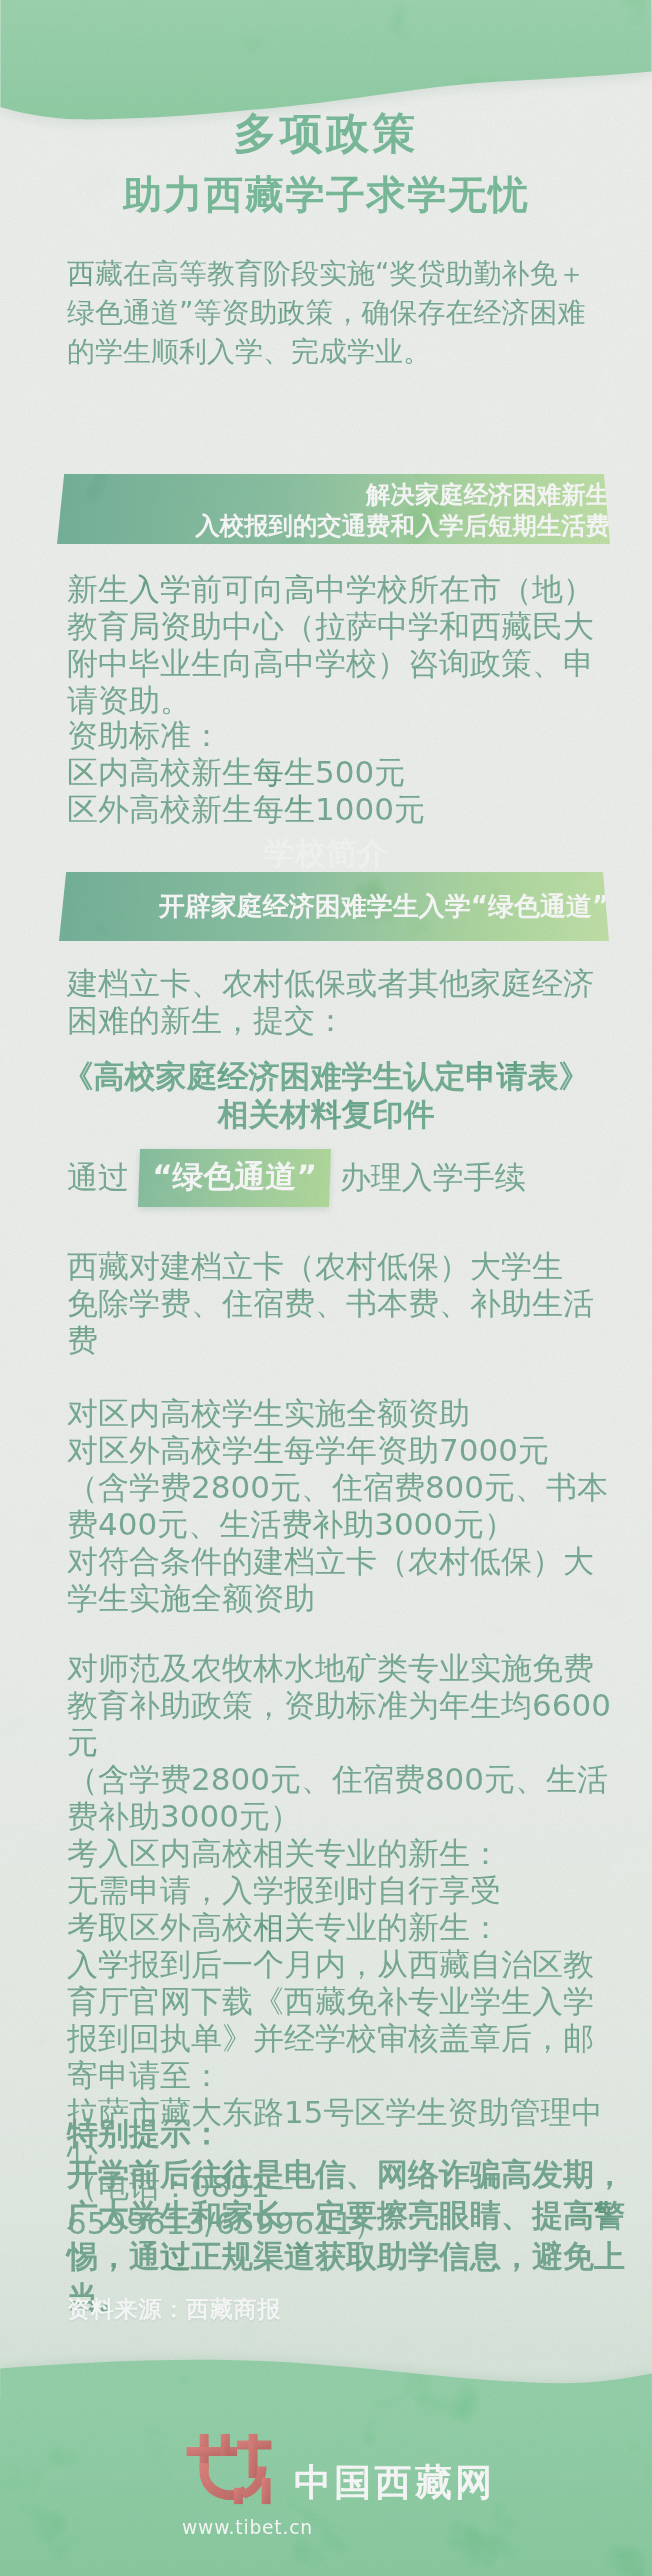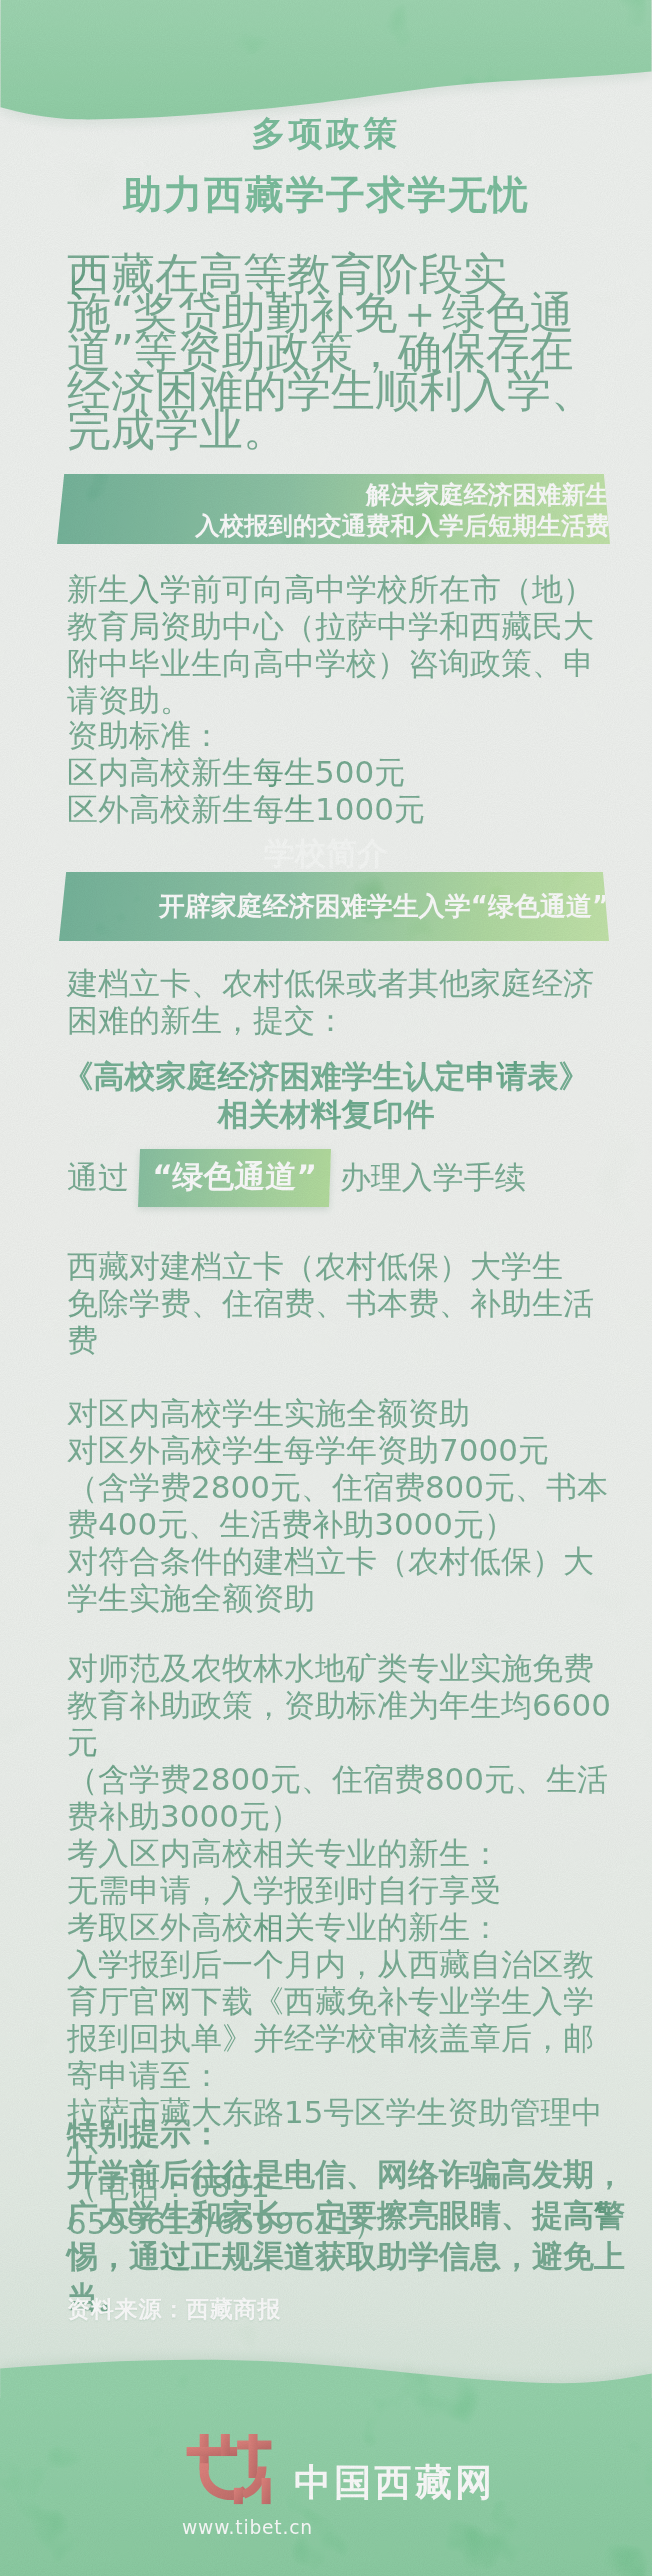--- a/index.html
+++ b/index.html
@@ -18,26 +18,26 @@
   .ftr-wave { top:2323px; z-index:1; filter:drop-shadow(0 -3.3px 4.9px rgba(60,120,90,.15)); }
   .footer-solid {
     position:absolute; left:0; top:2398px; width:652px; height:178px; z-index:1;
     background:linear-gradient(180deg,#61c083 0%,#57ba7a 60%,#52b675 100%);
   }
 
   .content { position:absolute; inset:0; z-index:3; }
 
   .page-title { position:absolute; top:112px; left:0; width:100%; text-align:center;
     color:#379e6c; font-weight:800; }
-  .page-title .l1 { font-size:34px; line-height:42px; letter-spacing:3.3px; }
+  .page-title .l1 { font-size:43px; line-height:42px; letter-spacing:3.3px; }
   .page-title .l2 { font-size:39px; line-height:47px; letter-spacing:1.6px; margin-top:17px; }
 
   .body-text { position:absolute; color:#36855f; font-size:31px; line-height:37px;
     text-align:left; }
-  .intro          { top:254px;  left:67px; width:532px; font-size:44px; line-height:39px; }
+  .intro          { top:254px;  left:67px; width:532px; font-size:28px; line-height:39px; }
   .para-transport { top:571px;  left:67px; width:537px; }
   .standard       { top:717px;  left:67px; width:537px; line-height:37px; }
   .para-channel   { top:965px; left:67px; width:537px; }
 
   .banner {
     position:absolute; color:#fff; font-weight:700; text-align:right; z-index:3;
     background:linear-gradient(96deg,#2e8f68 0%,#55a878 42%,#8bcb74 78%,#a6d97f 100%);
     box-shadow:0 3.3px 8.1px rgba(46,100,70,.28);
     clip-path:polygon(1.3% 0%, 98.9% 0%, 100% 100%, 0% 100%);
   }

